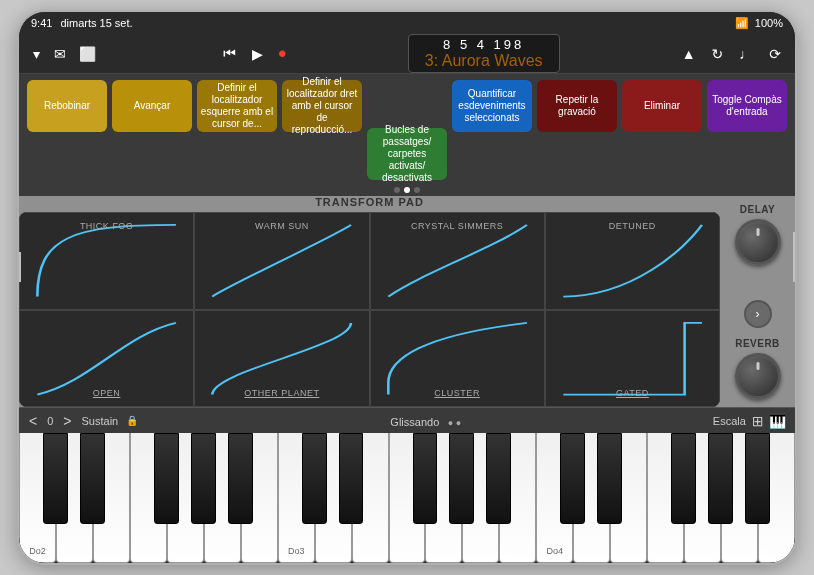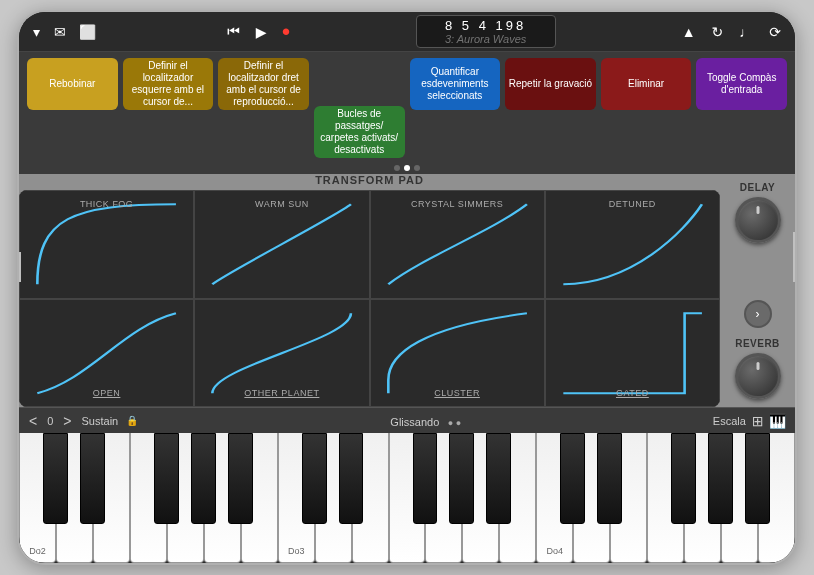--- a/index.html
+++ b/index.html
@@ -87,21 +87,21 @@
       display: flex;
       flex-direction: column;
       align-items: center;
       background: #1a1a1a;
       border: 1px solid #555;
       border-radius: 4px;
       padding: 2px 16px;
       min-width: 140px;
     }
     .transport-numbers { color: #fff; font-size: 13px; font-weight: 500; letter-spacing: 3px; }
-    .transport-name { color: #737373; font-size: 11px; font-style: italic; }
+    .transport-name { color: #a16207; font-size: 16px; }
     .transport-right { display: flex; gap: 8px; align-items: center; }
     .transport-btn {
       color: #fff;
       font-size: 14px;
       cursor: pointer;
       padding: 2px 4px;
     }
     .transport-btn.record { color: #ff3b30; }
 
     
@@ -358,20 +358,30 @@
   </style>
 </head>
 <body>
 
 <div class="ipad-frame">
   <div class="side-button-left"></div>
   <div class="side-button-right"></div>
 
   <div class="screen">
 
+    <div class="status-bar">
+      <div class="status-left">
+        <span>9:41</span>
+        <span>dimarts 15 set.</span>
+      </div>
+      <div class="status-right">
+        <span>📶</span>
+        <span>100%</span>
+      </div>
+    </div>
 
     <div class="transport-bar">
       <div class="transport-left">
         <span class="transport-btn">▾</span>
         <span class="transport-btn">✉</span>
         <span class="transport-btn">⬜</span>
       </div>
       <div class="transport-left" style="gap:8px">
         <span class="transport-btn">⏮</span>
         <span class="transport-btn">▶</span>
@@ -384,20 +394,21 @@
       <div class="transport-right">
         <span class="transport-btn">▲</span>
         <span class="transport-btn">↻</span>
         <span class="transport-btn">♩</span>
         <span class="transport-btn">⟳</span>
       </div>
     </div>
 
     <div class="action-buttons" id="action-buttons-container">
     <button class="action-btn btn-yellow">Rebobinar</button>
+        <button class="action-btn btn-gold">Avançar</button>
         <button class="action-btn btn-dark-gold">Definir el localitzador esquerre amb el cursor de...</button>
         <button class="action-btn btn-dark-gold2">Definir el localitzador dret amb el cursor de reproducció...</button>
         <button class="action-btn btn-green">Bucles de passatges/ carpetes activats/ desactivats</button>
         <button class="action-btn btn-blue">Quantificar esdeveniments seleccionats</button>
         <button class="action-btn btn-dark-red">Repetir la gravació</button>
         <button class="action-btn btn-red">Eliminar</button>
         <button class="action-btn btn-purple">Toggle Compàs d'entrada</button>
       </div>
 
     <div class="page-dots">

